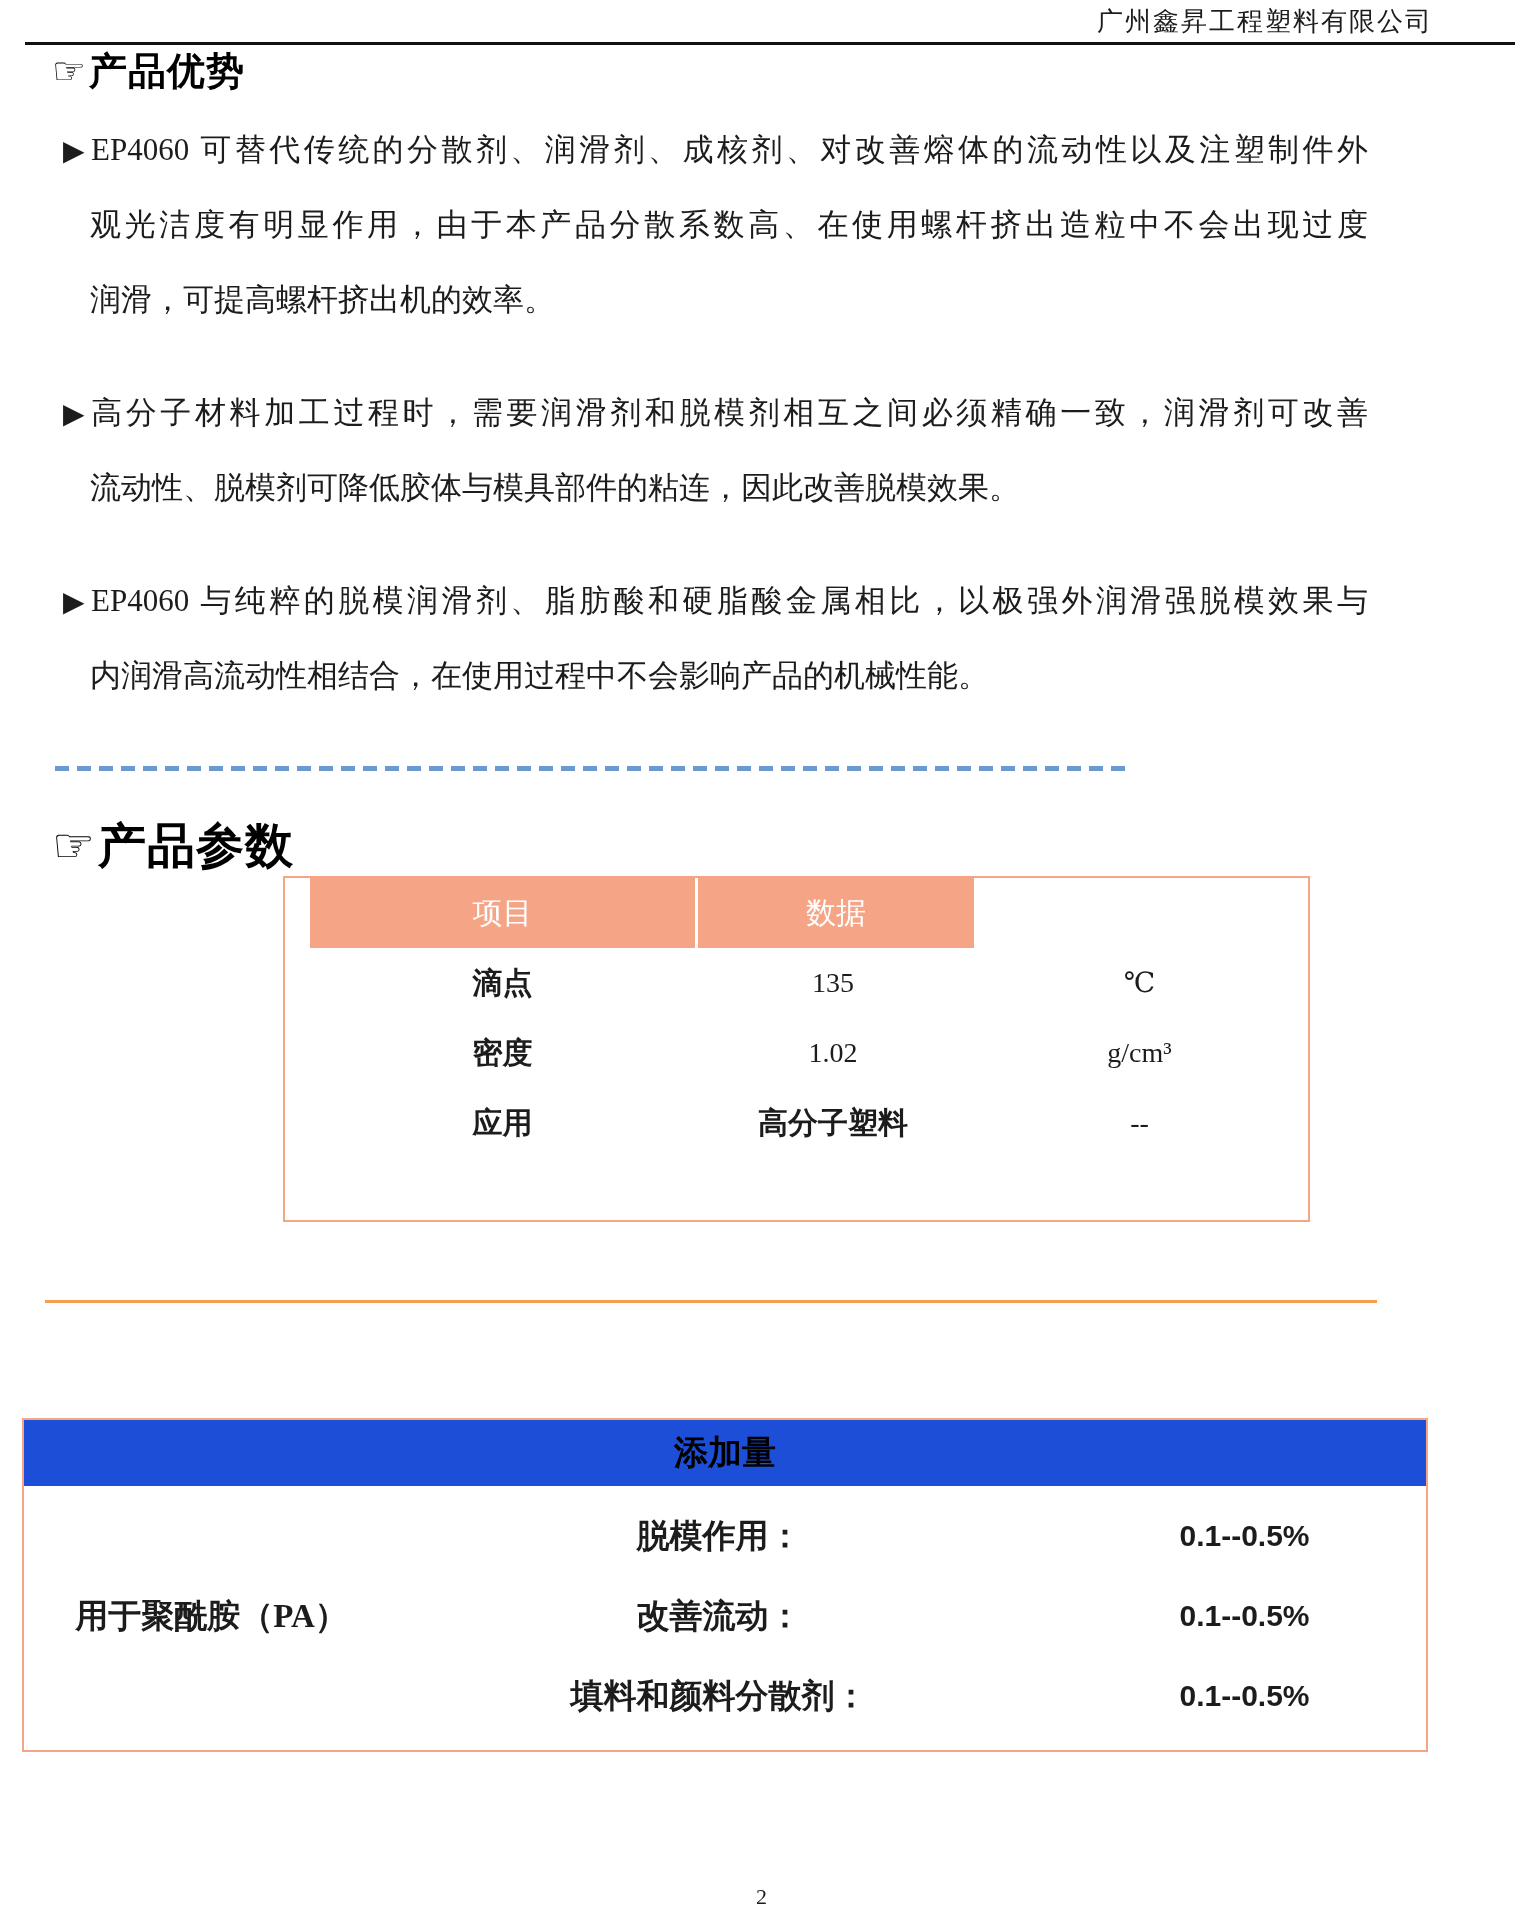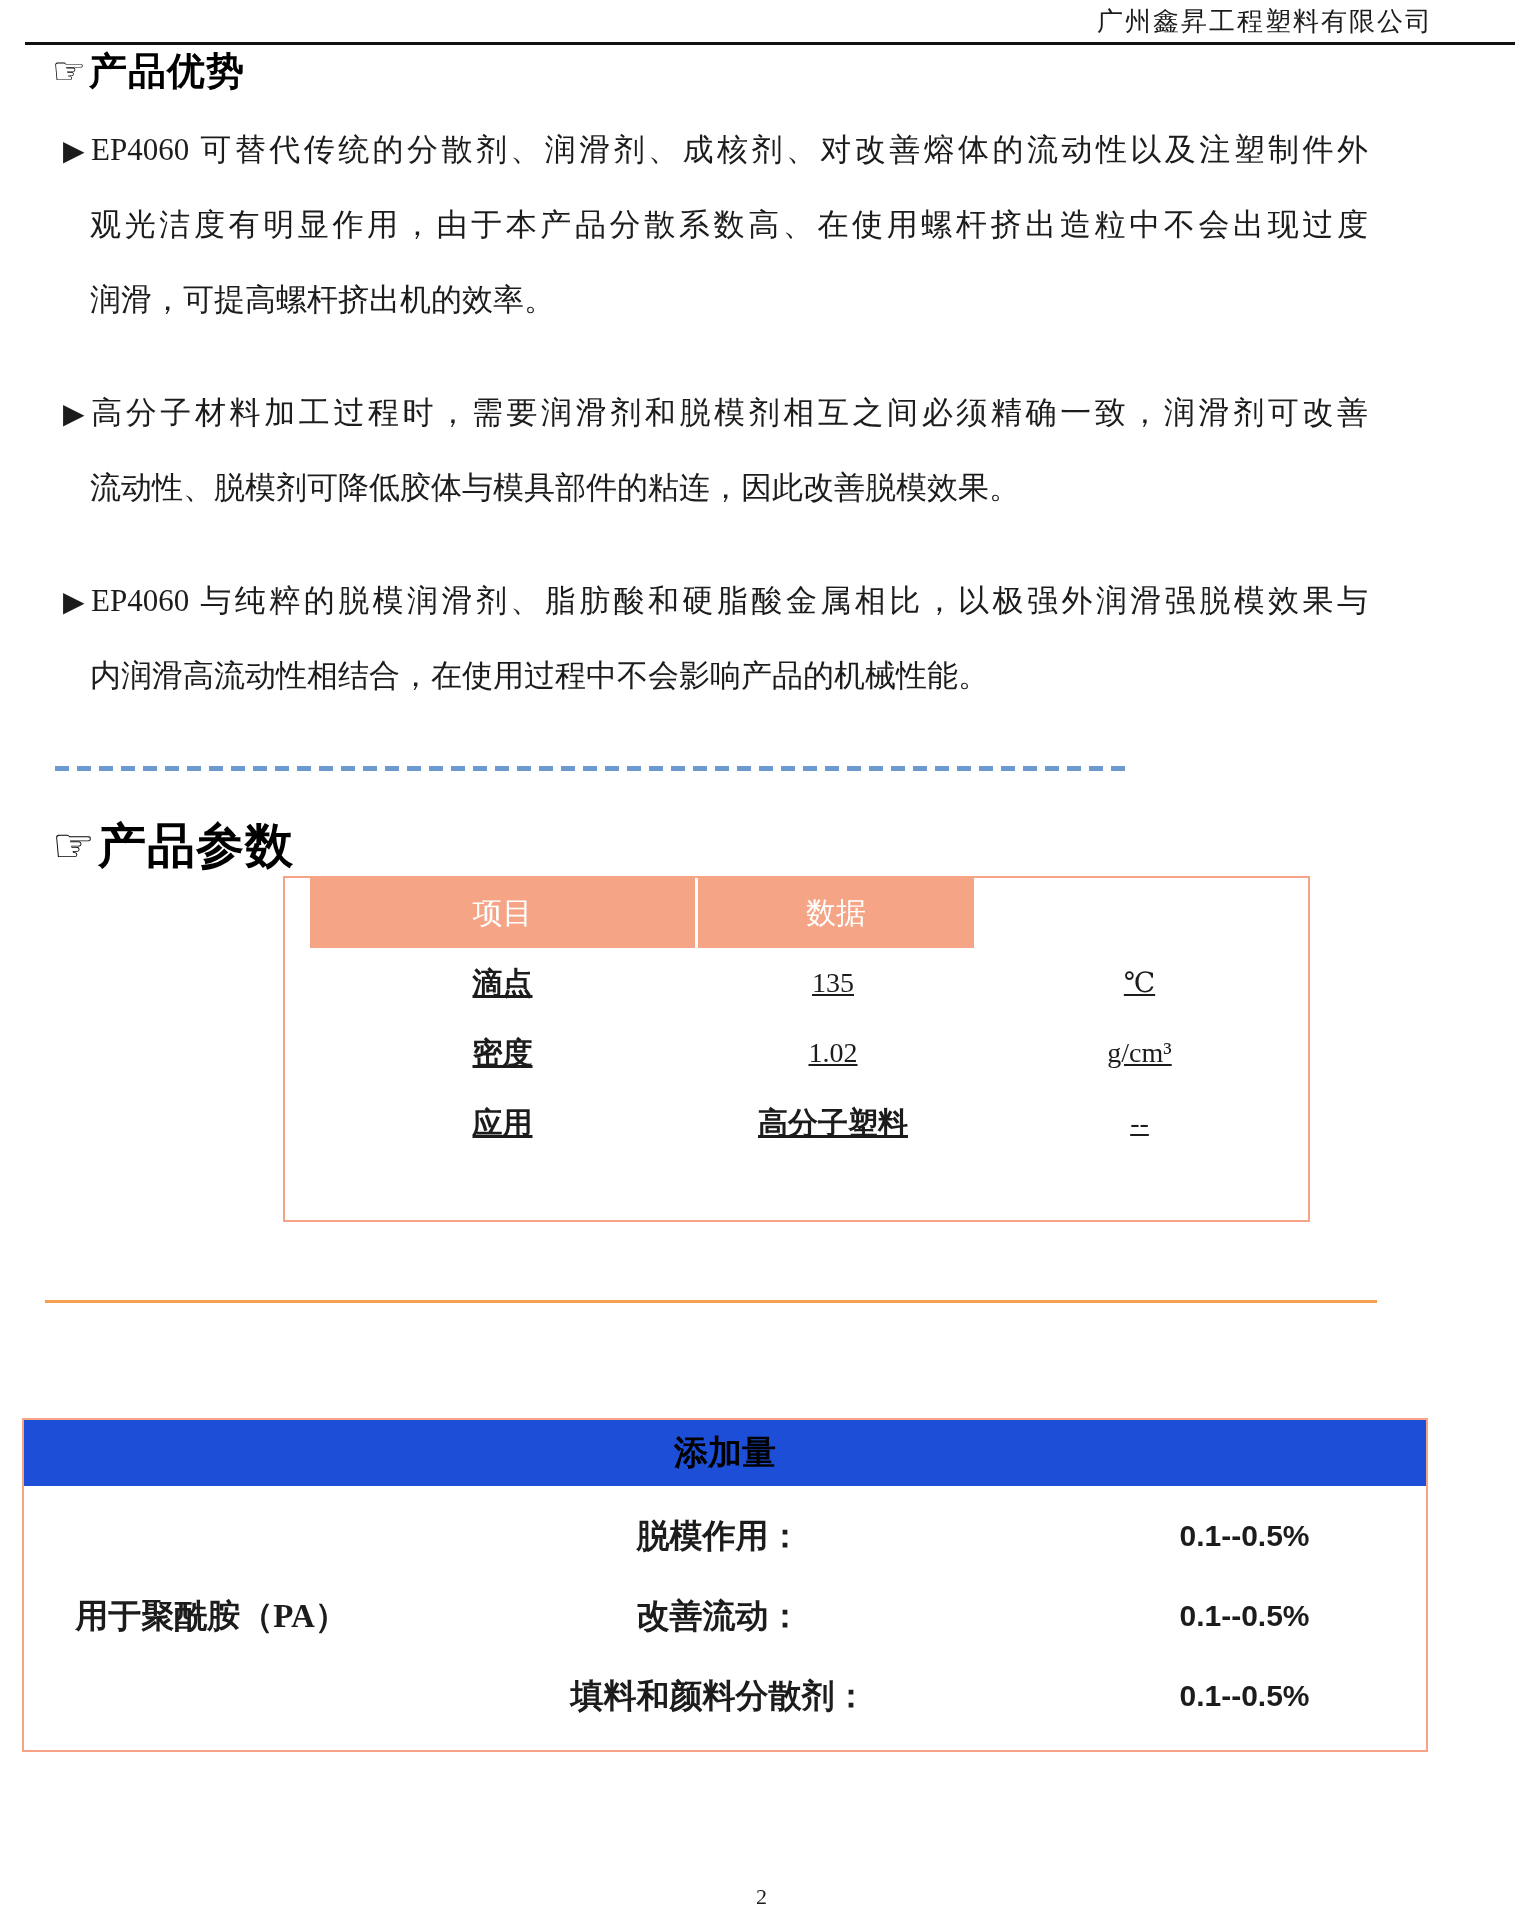--- a/index.html
+++ b/index.html
@@ -30,21 +30,21 @@
   
   .dashed-divider { position:absolute; top:766px; left:55px; width:1075px; height:5px;
     background:repeating-linear-gradient(90deg,#6c99ce 0px,#6c99ce 14px,transparent 14px,transparent 22px); }
 
   
   .param-table { position:absolute; left:283px; top:876px; width:998px; border:2px solid #f5a586; background:#fff;padding-left:25px; }
   .pt-header { display:flex; gap:3px; background:#ffffff; }
   .pt-header > div { background:#f5a586; color:#ffffff; height:70px; line-height:70px; text-align:center;
     font-family:"Liberation Sans","DejaVu Sans",sans-serif; font-size:30px; }
   .pt-row { display:flex; }
-  .pt-row > div { height:70px; line-height:70px; text-align:center;text-decoration:underline; }
+  .pt-row > div { height:70px; line-height:70px; text-align:center; }
   .c1 { width:385px; } .c2 { width:276px; } .c3 { width:331px; flex:1; }
   .pt-item { font-family:"Liberation Sans","DejaVu Sans",sans-serif; font-weight:bold; font-size:30px; }
   .pt-val { font-size:28px; }
   .pt-val.bold { font-family:"Liberation Sans","DejaVu Sans",sans-serif; font-weight:bold; font-size:30px; }
   .pt-filler { height:62px; }
 
   
   .orange-rule { position:absolute; top:1300px; left:45px; width:1332px; height:3px; background:#f5a04e; }
 
   

